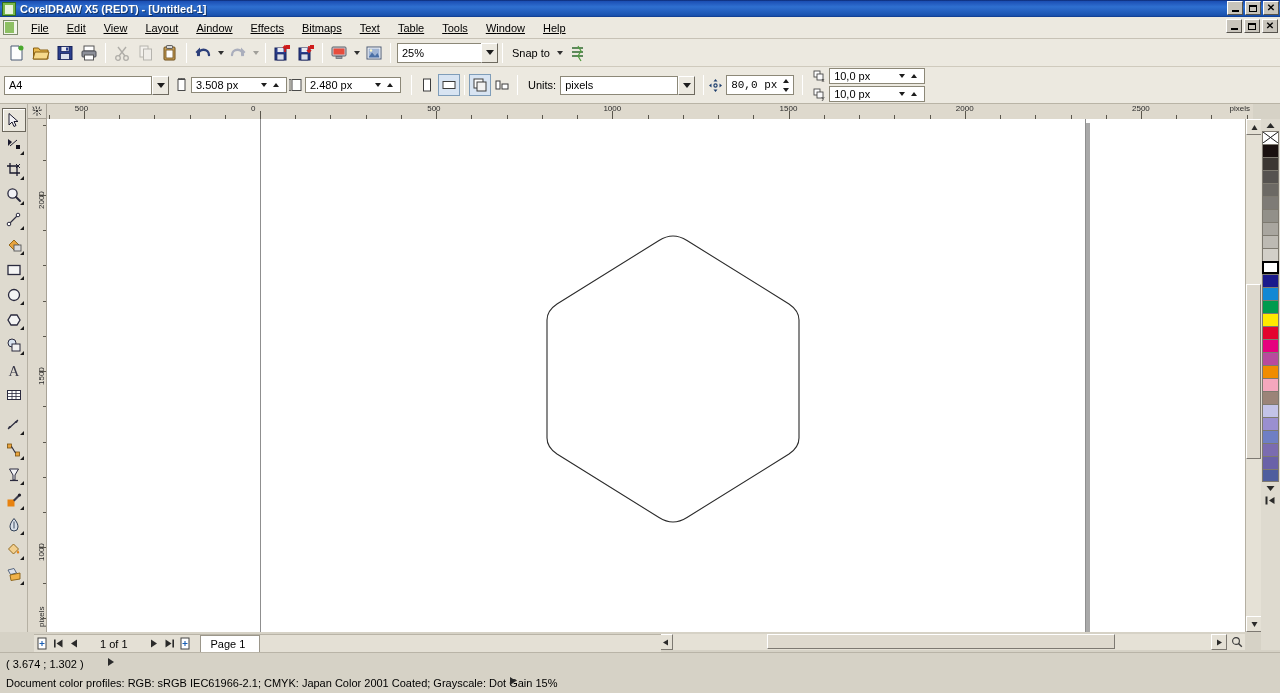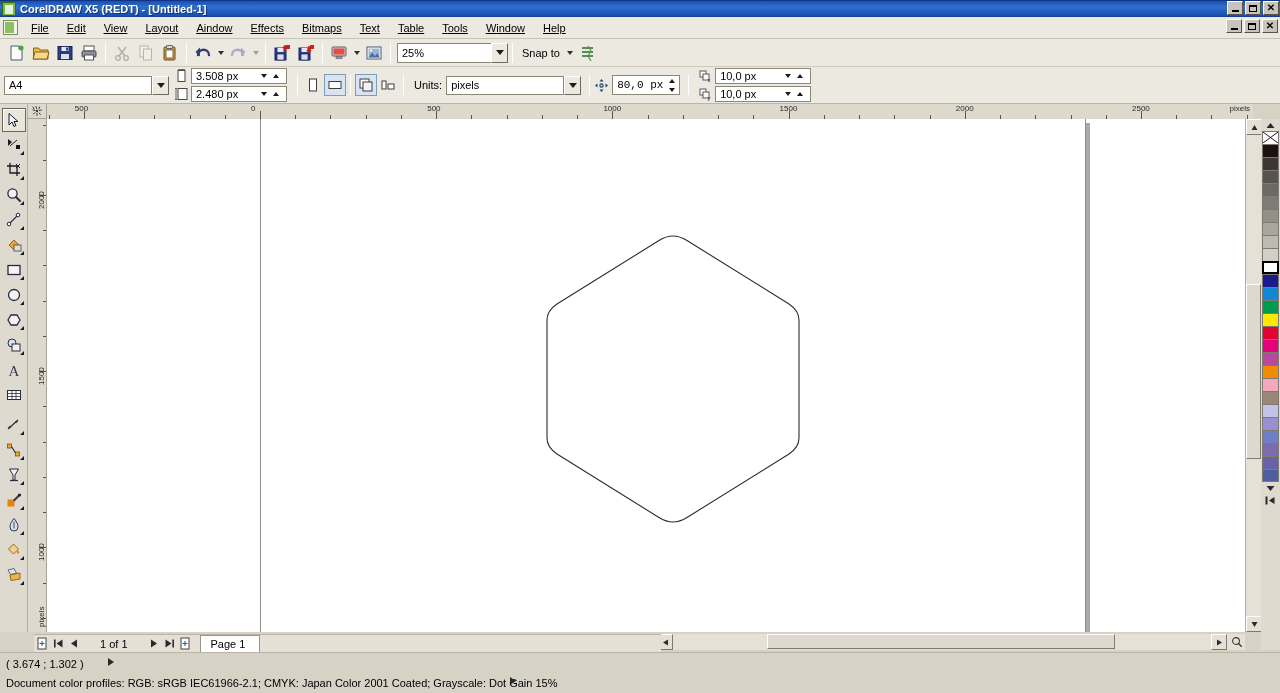--- a/index.html
+++ b/index.html
@@ -74,21 +74,21 @@
   .tsep { width:1px; height:20px; background:#bdb8ab; margin:0 4px; border-right:1px solid #fff; flex:none;}
   .drop-arrow {
     width:11px;height:22px;display:flex;align-items:center;justify-content:center;
     cursor:pointer; flex:none;
   }
   .drop-arrow::after{
     content:""; border-left:3px solid transparent; border-right:3px solid transparent;
     border-top:4px solid #303030;
   }
   .zoom-combo {
-    display:flex; align-items:center; height:20px; width:94px; background:#fff;
+    display:flex; align-items:center; height:20px; width:84px; background:#fff;
     border:1px solid #8c8878; border-right:none; margin-left:2px; flex:none;
   }
   .zoom-combo input {
     border:none; outline:none; width:52px; height:18px; font-size:11px; padding-left:4px;
     font-family:"Liberation Sans",sans-serif; background:transparent;
   }
   .combo-btn {
     width:17px;height:20px;background:#ece9e0;border:1px solid #fff;
     border-right-color:#6e6a5f;border-bottom-color:#6e6a5f;
     display:flex;align-items:center;justify-content:center;cursor:pointer;flex:none;
@@ -108,21 +108,21 @@
     border-bottom:1px solid #b9b4a6;
   }
   .paper-combo {
     display:flex; height:19px; width:148px; background:#fff; border:1px solid #8c8878;
     align-items:center; flex:none;
   }
   .paper-combo input{
     border:none;outline:none;width:126px;height:17px;font-size:11px;padding-left:4px;
     font-family:"Liberation Sans",sans-serif;background:transparent;
   }
-  .dim-group { display:flex; flex-direction:column; gap:2px; margin-left:6px; flex:none; }
+  .dim-group { display:flex; flex-direction:row; gap:2px; margin-left:6px; flex:none; }
   .dim-row { display:flex; align-items:center; height:16px; }
   .dim-ico {
     width:13px;height:14px;margin-right:3px;position:relative;flex:none;
   }
   .spin-field {
     display:flex; align-items:center; height:16px; width:96px;
     background:#fff; border:1px solid #8c8878; flex:none;
   }
   .spin-field input{
     border:none;outline:none;width:66px;height:14px;font-size:11px;padding-left:4px;

